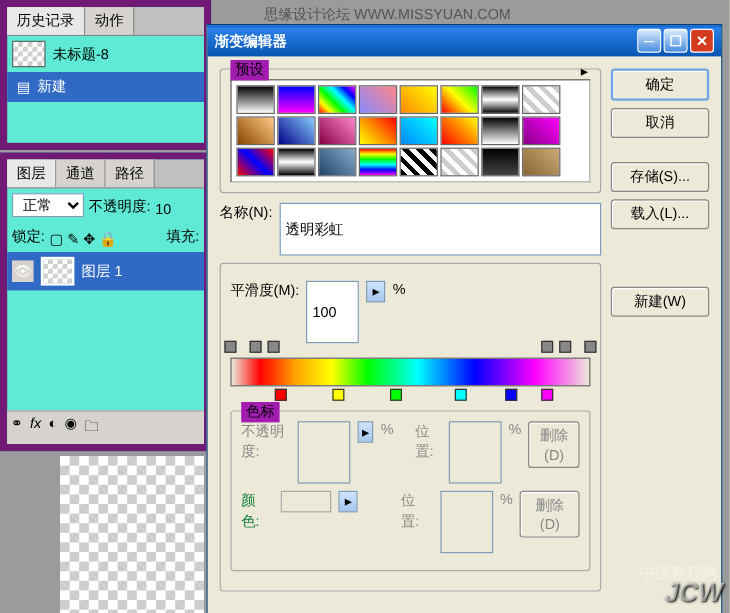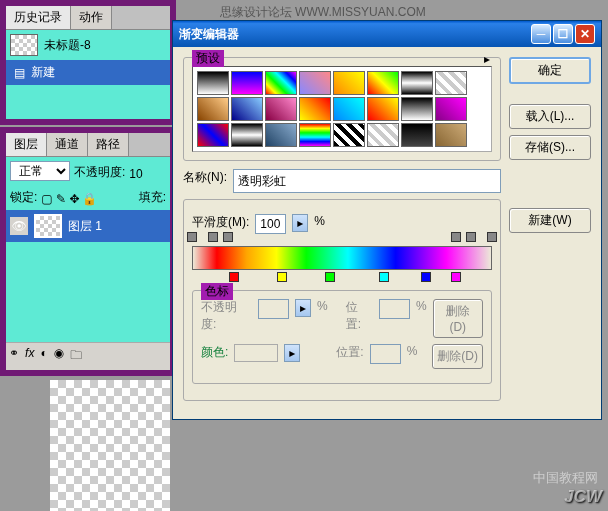--- a/index.html
+++ b/index.html
@@ -34,35 +34,35 @@
 .dialog-body { padding: 10px; display: flex; gap: 8px; }
 .dialog-left { flex: 1; }
 .dialog-right { width: 82px; display: flex; flex-direction: column; gap: 6px; }
 .btn { background: #ece9d8; border: 1px solid #888; border-radius: 3px; padding: 3px 4px; text-align: center; cursor: pointer; box-shadow: inset 1px 1px #fff; }
 .btn.highlight { border: 2px solid #6fa8e5; text-align: center; }
 .fieldset { border: 1px solid #aaa; border-radius: 3px; padding: 8px; margin-bottom: 8px; position: relative; }
 .fieldset-label { position: absolute; top: -8px; left: 8px; background: #a21caf; padding: 0 4px; }
 .presets-grid { display: grid; grid-template-columns: repeat(8, 32px); gap: 2px; background: #fff; padding: 4px; border: 1px inset #aaa; max-height: 120px; overflow: hidden; }
 .preset-sw { width: 32px; height: 24px; border: 1px solid #666; }
 .name-row, .form-row { display: flex; align-items: flex-start; gap: 6px; margin-bottom: 6px; }
-.text-input { flex: 1; border: 1px solid #7f9db9; padding: 4px 4px; background: #fff; }
-.num-input { width: 31px; border: 1px solid #7f9db9; padding: 2px 4px; background: #fff; text-align: left; }
+.text-input { flex: 1; border: 1px solid #7f9db9; padding: 14px 4px; background: #fff; }
+.num-input { width: 44px; border: 1px solid #7f9db9; padding: 18px 4px; background: #fff; text-align: left; }
 .select-input { border: 1px solid #7f9db9; padding: 1px 4px; background: #fff; }
 .spinner-btn { width: 16px; height: 18px; background: linear-gradient(#cfe3fb,#a5c7ef); border: 1px solid #7f9db9; display: flex; align-items: center; justify-content: center; }
 
 .gradient-bar-wrap { position: relative; margin: 12px 0 20px 0; }
 .gradient-bar { height: 24px; border: 1px solid #666; background: linear-gradient(to right, rgba(255,0,0,0) 0%, red 8%, orange 18%, yellow 28%, lime 38%, cyan 52%, blue 68%, magenta 85%, rgba(255,0,255,0) 100%); position: relative; }
 .gradient-bar::before { content:""; position:absolute; inset:0; background-image: linear-gradient(45deg,#ccc 25%,transparent 25%,transparent 75%,#ccc 75%),linear-gradient(45deg,#ccc 25%,#fff 25%,#fff 75%,#ccc 75%); background-size: 10px 10px; background-position: 0 0, 5px 5px; z-index:-1; }
 .stop-top, .stop-bot { position: absolute; width: 10px; height: 12px; }
 .stop-top { top: -14px; }
 .stop-bot { bottom: -14px; }
 .stop-marker { width: 10px; height: 10px; border: 1px solid #333; background: #888; }
 .stop-bot .stop-marker { background: var(--c); }
 
-.watermark { position: absolute; right: 6px; bottom: 4px; color: rgba(255,255,255,0.55); font-size: 17px; font-weight: bold; font-style: italic; text-shadow: 1px 1px 2px #000; }
+.watermark { position: absolute; right: 6px; bottom: 4px; color: rgba(255,255,255,0.55); font-size: 22px; font-weight: bold; font-style: italic; text-shadow: 1px 1px 2px #000; }
 .watermark2 { position: absolute; right: 10px; bottom: 24px; color: rgba(255,255,255,0.5); font-size: 13px; }
 .header-text { position: absolute; left: 220px; top: 4px; color: #555; font-size: 11px; }
 </style>
 </head>
 <body>
 
 <div class="header-text"><span>思缘设计论坛</span> <span>WWW.MISSYUAN.COM</span></div>
 
 <div class="left-area">
   <div class="panel">
@@ -234,23 +234,24 @@
             <input class="num-input" disabled="" style="background: rgb(236, 233, 216);">
             <span style="color:#888">%</span>
             <div class="btn" style="margin-left:auto;color:#888">删除(D)</div>
           </div>
         </div>
       </div>
     </div>
 
     <div class="dialog-right">
       <div class="btn highlight">确定</div>
+      <div class="btn">取消</div>
       <div style="height:8px"></div>
+      <div class="btn">存储(S)...</div>
       <div class="btn">载入(L)...</div>
-      <div class="btn">存储(S)...</div>
       <div style="height:36px"></div>
       <div class="btn">新建(W)</div>
     </div>
   </div>
 </div>
 
 <div class="watermark2">中国教程网</div>
 <div class="watermark">JCW</div>
 
 </body></html>

